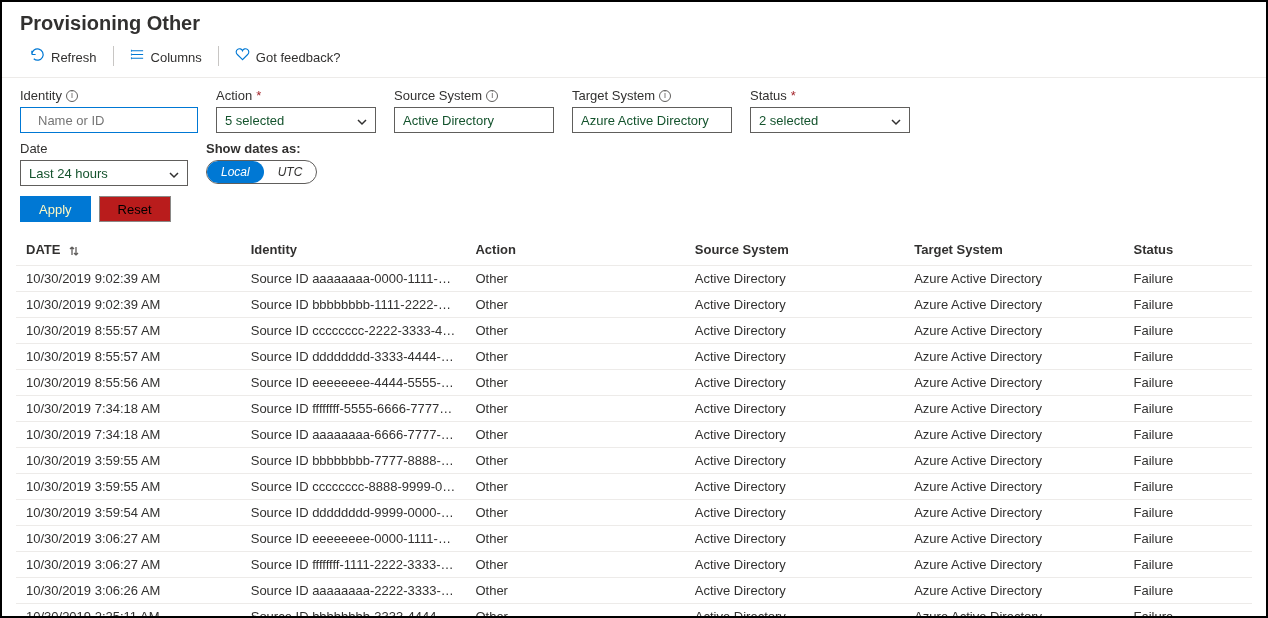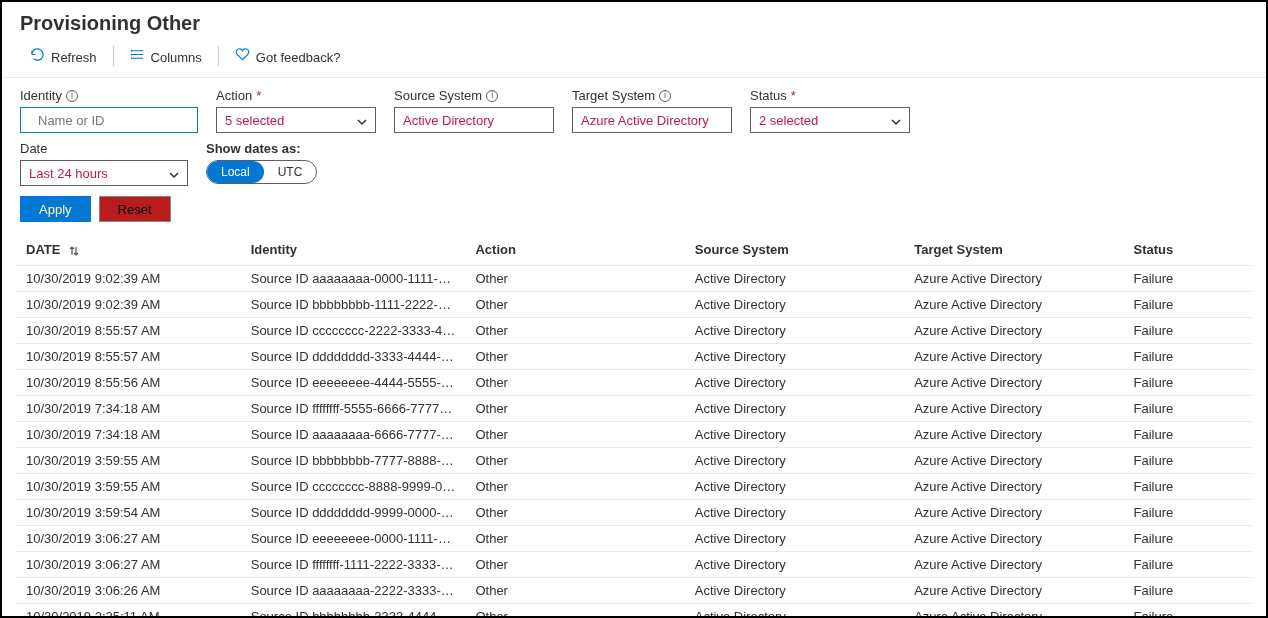--- a/index.html
+++ b/index.html
@@ -76,39 +76,40 @@
   }
   .control {
     border: 1px solid #605e5c;
     height: 26px;
     padding: 0 8px;
     font-size: 13px;
     background: #fff;
     display: flex;
     align-items: center;
     justify-content: space-between;
-    color: #be185d;
+    color: #14532d;
   }
   .control.active {
     border: 1.5px solid #0078d4;
     padding-left: 17px;
   }
   .chev {
     width: 10px; height: 10px;
     display: inline-block;
   }
   .chev svg { width: 10px; height: 10px; stroke: #323130; fill: none; stroke-width: 1.5; }
   .row2 { display: flex; gap: 18px; padding: 8px 18px 0 18px; }
   .pill-toggle {
     border: 1px solid #605e5c;
     border-radius: 14px;
     height: 24px;
     display: inline-flex;
     align-items: center;
     overflow: hidden;
+    font-style: italic;
   }
   .pill-opt {
     padding: 0 14px;
     height: 100%;
     display: flex;
     align-items: center;
     font-size: 12px;
     cursor: pointer;
   }
   .pill-opt.active {

